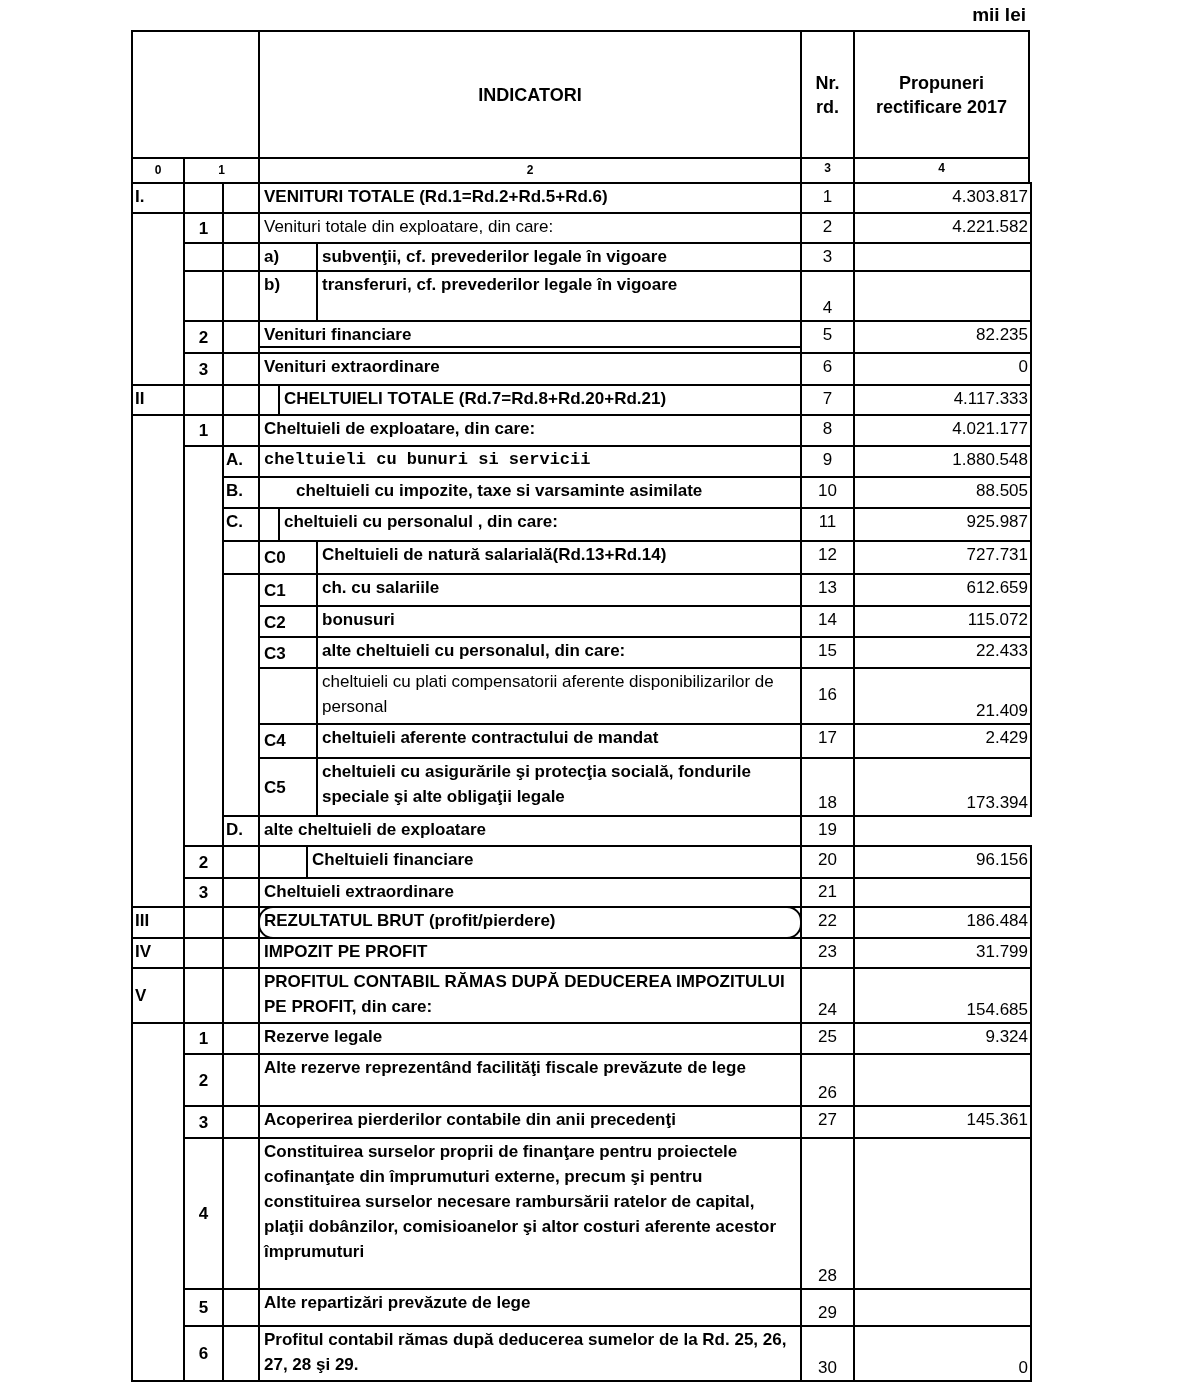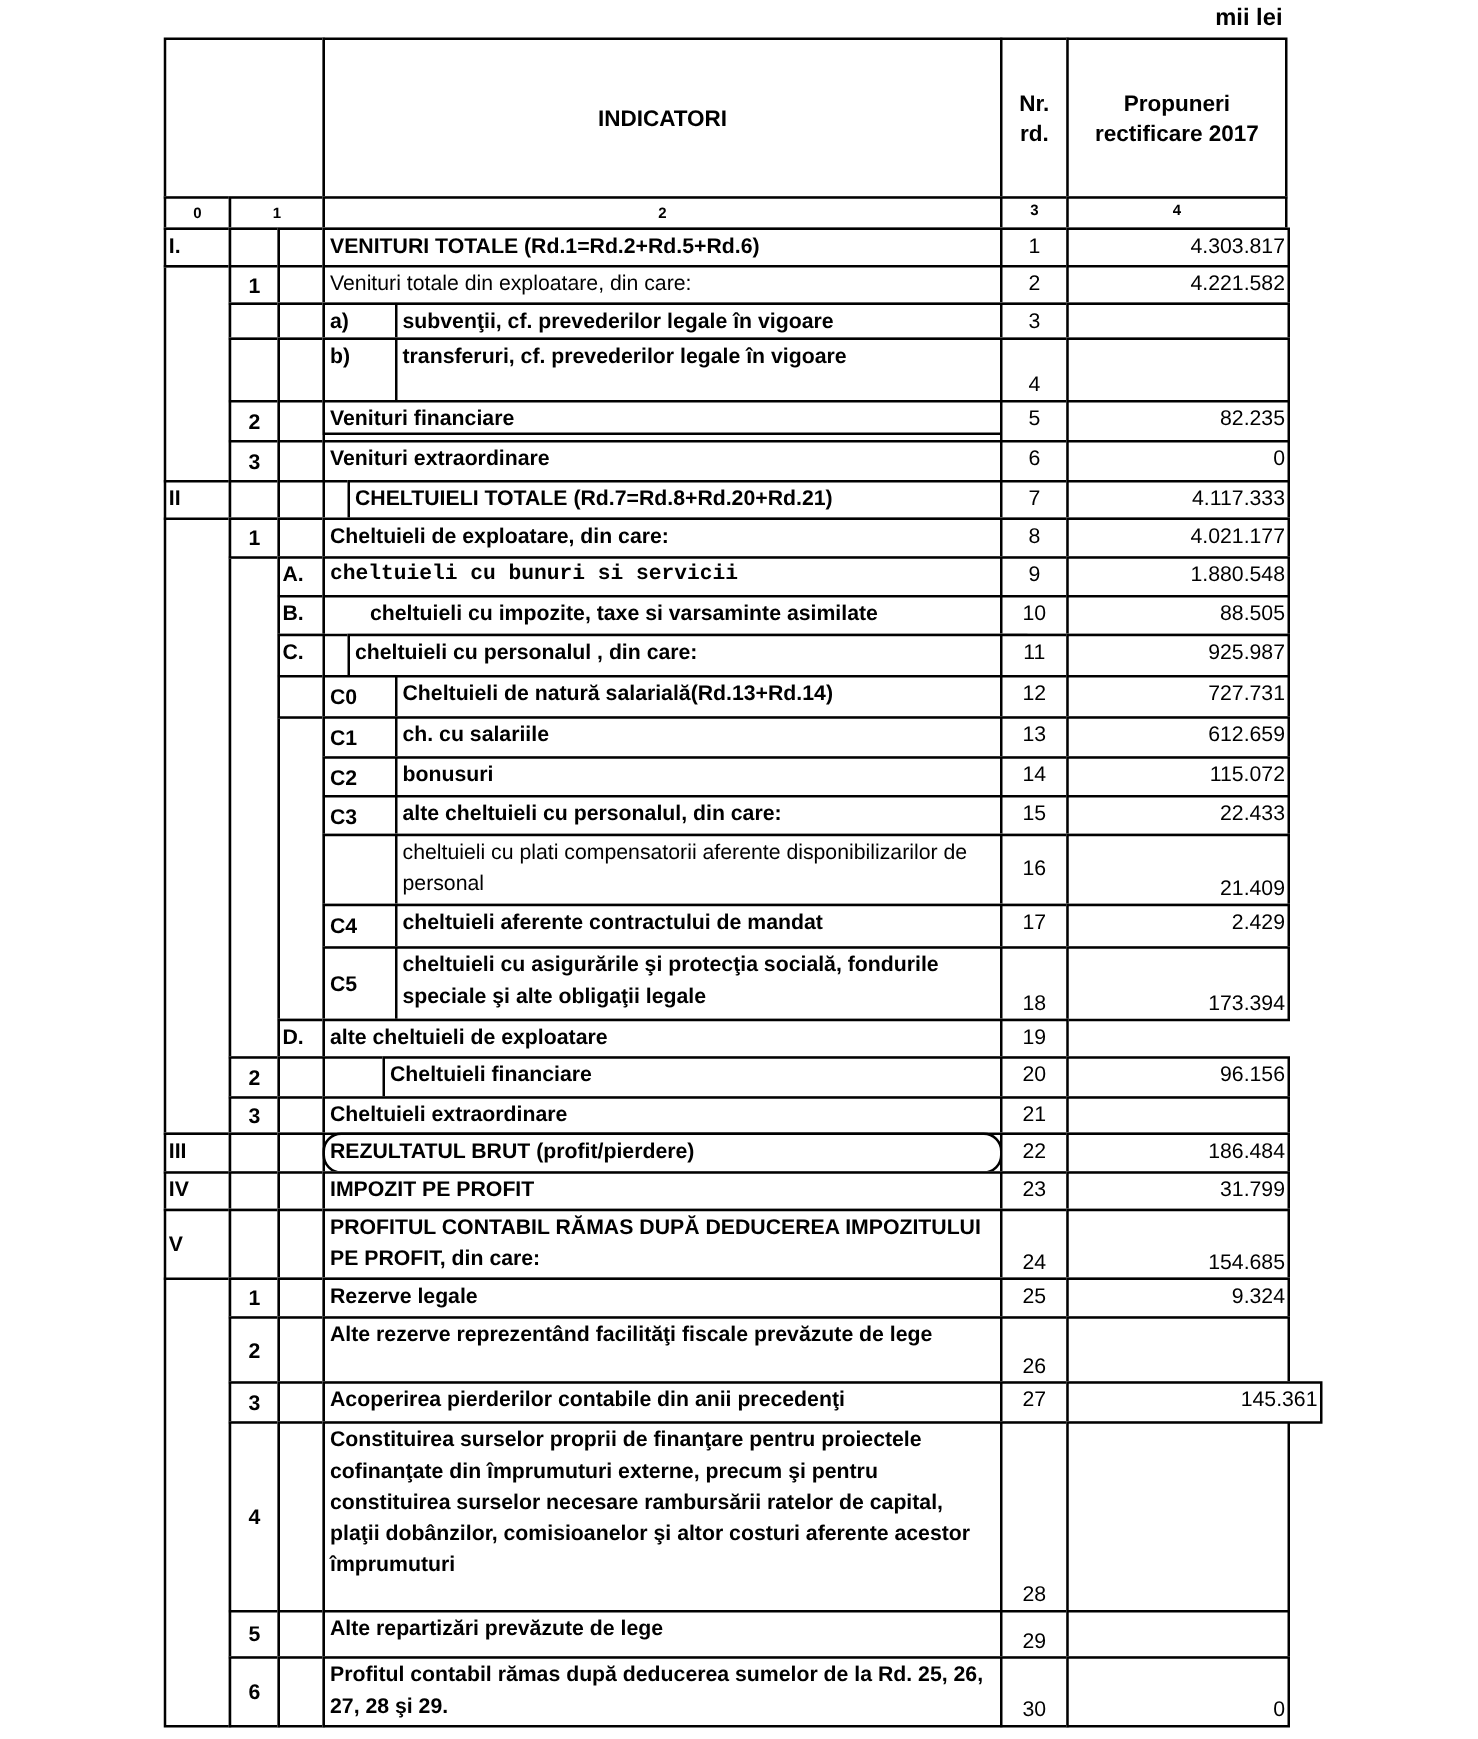--- a/index.html
+++ b/index.html
@@ -167,21 +167,21 @@
     <div class="cell val" style="left: 722px; top: 992px; width: 179px; height: 33px;">9.324</div>
     <div class="cell ctr b mid" style="left: 52px; top: 1023px; width: 41px; height: 54px; justify-content: center;">2</div>
     <div class="cell " style="left: 91px; top: 1023px; width: 38px; height: 54px;"></div>
     <div class="cell txt b" style="left: 127px; top: 1023px; width: 544px; height: 54px;">Alte rezerve reprezentând facilităţi fiscale prevăzute de lege</div>
     <div class="cell nr bot" style="left: 669px; top: 1023px; width: 55px; height: 54px; padding-bottom: 0px;">26</div>
     <div class="cell val botr" style="left: 722px; top: 1023px; width: 179px; height: 54px; padding-bottom: 0px;"></div>
     <div class="cell ctr b mid" style="left: 52px; top: 1075px; width: 41px; height: 34px; justify-content: center;">3</div>
     <div class="cell " style="left: 91px; top: 1075px; width: 38px; height: 34px;"></div>
     <div class="cell txt b" style="left: 127px; top: 1075px; width: 544px; height: 34px;">Acoperirea pierderilor contabile din anii precedenţi</div>
     <div class="cell nr" style="left: 669px; top: 1075px; width: 55px; height: 34px;">27</div>
-    <div class="cell val" style="left: 722px; top: 1075px; width: 205px; height: 34px; padding-left: 39px;">145.361</div>
+    <div class="cell val" style="left: 722px; top: 1075px; width: 179px; height: 34px; padding-left: 39px;">145.361</div>
     <div class="cell ctr b mid" style="left: 52px; top: 1107px; width: 41px; height: 153px; justify-content: center;">4</div>
     <div class="cell " style="left: 91px; top: 1107px; width: 38px; height: 153px;"></div>
     <div class="cell txt b" style="left: 127px; top: 1107px; width: 544px; height: 153px;">Constituirea surselor proprii de finanţare pentru proiectele cofinanţate din împrumuturi externe, precum şi pentru constituirea surselor necesare rambursării ratelor de capital, plaţii dobânzilor, comisioanelor şi altor costuri aferente acestor împrumuturi</div>
     <div class="cell nr bot" style="left: 669px; top: 1107px; width: 55px; height: 153px; padding-bottom: 0px;">28</div>
     <div class="cell val botr" style="left: 722px; top: 1107px; width: 179px; height: 153px; padding-bottom: 0px;"></div>
     <div class="cell ctr b mid" style="left: 52px; top: 1258px; width: 41px; height: 39px; justify-content: center;">5</div>
     <div class="cell " style="left: 91px; top: 1258px; width: 38px; height: 39px;"></div>
     <div class="cell txt b" style="left: 127px; top: 1258px; width: 544px; height: 39px;">Alte repartizări prevăzute de lege</div>
     <div class="cell nr bot" style="left: 669px; top: 1258px; width: 55px; height: 39px; padding-bottom: 0px;">29</div>
     <div class="cell val botr" style="left: 722px; top: 1258px; width: 179px; height: 39px; padding-bottom: 0px;"></div>

